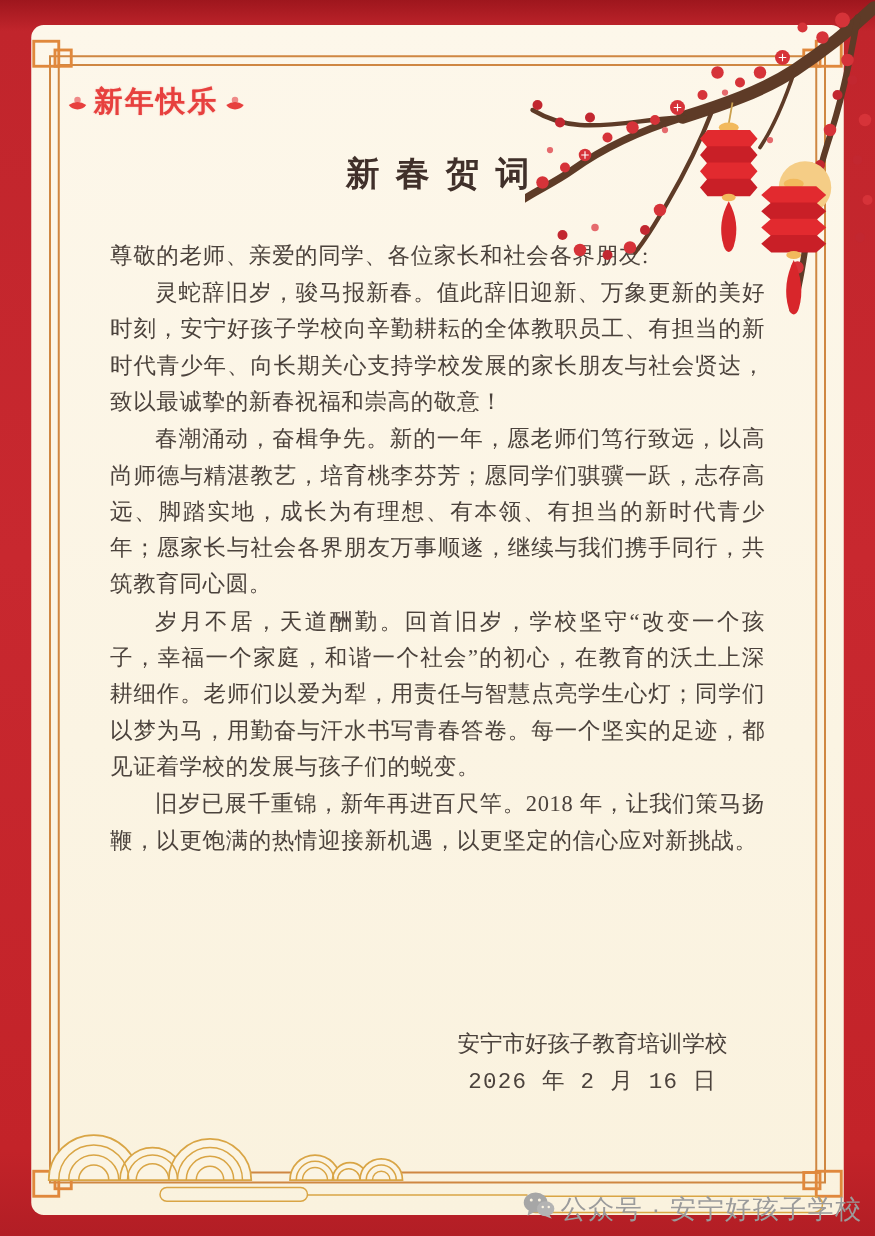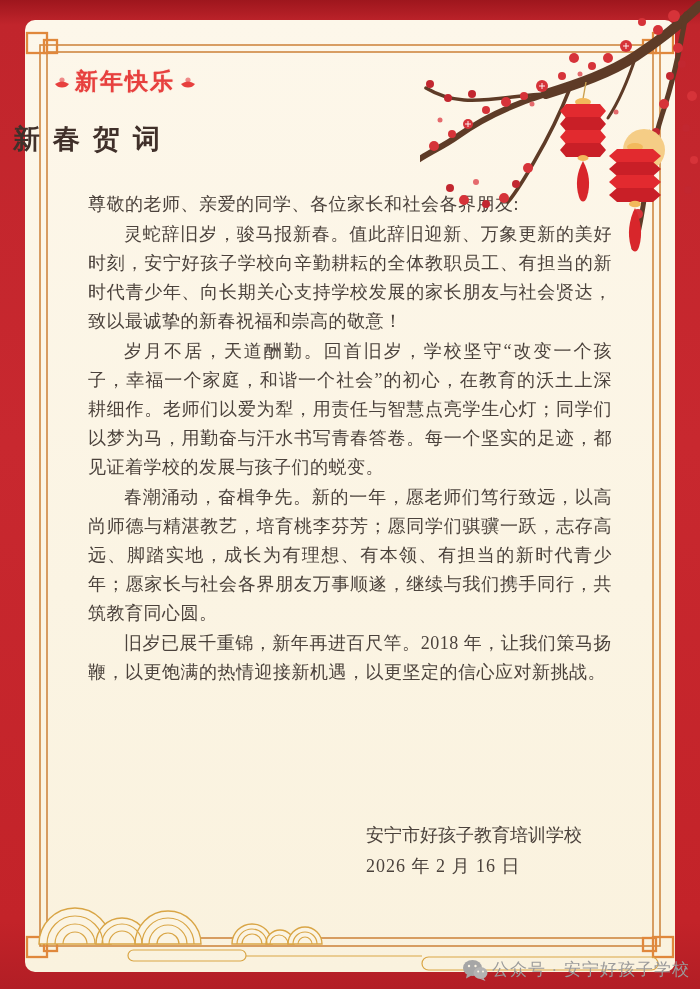--- a/index.html
+++ b/index.html
@@ -19,39 +19,39 @@
   svg.frame{position:absolute;left:0;top:0;pointer-events:none;}
   .badge{
     position:absolute;left:54px;top:66px;display:flex;align-items:center;gap:5px;
   }
   .badge-text{
     font-size:23px;font-weight:900;color:#e7403e;letter-spacing:2px;
     text-shadow:0 0 1px rgba(231,64,62,.55);
     font-family:Liberation Sans, sans-serif;
   }
   .title{
-    position:absolute;left:0;right:0;top:121px;
+    position:absolute;left:0;right:0;top:121px;text-align:center;
     font-size:27px;font-weight:700;color:#40302a;letter-spacing:13px;padding-left:13px;
   }
   .body-text{
     position:absolute;left:88px;top:190px;width:524px;
     font-size:18px;line-height:29px;letter-spacing:0.5px;
     color:#4b423c;text-align:justify;
   }
   .body-text p{margin:0 0 1px 0;}
   .body-text p.para{text-indent:2em;}
   .sign-block{
-    position:absolute;top:820px;right:118px;text-align:left;
+    position:absolute;top:820px;right:118px;text-align:center;
     font-size:18px;line-height:30px;color:#4b423c;
   }
-  .sign-block .date{margin-top:1px;letter-spacing:1px;}
+  .sign-block .date{margin-top:1px;letter-spacing:1px;font-family:Liberation Mono, monospace;}
   svg.branch{position:absolute;left:420px;top:0;}
   .footer{
-    position:absolute;right:10px;bottom:8px;display:flex;align-items:flex-end;gap:4px;
-    color:#9b9b9b;font-size:17px;letter-spacing:1px;
+    position:absolute;right:10px;bottom:8px;display:flex;align-items:flex-start;gap:4px;
+    color:#9b9b9b;font-size:21px;letter-spacing:1px;
     font-family:"Liberation Sans","DejaVu Sans",sans-serif;
   }
 </style>
 </head>
 <body>
 
 <div class="page">
 
   <div class="paper"></div>
 
@@ -111,22 +111,22 @@
       <circle cx="8" cy="4" r="2.6" fill="#ef8a88"></circle>
       <path d="M1,8 Q8,3 15,8 Q12.5,11.5 8,11.5 Q3.5,11.5 1,8 Z" fill="#e7403e"></path>
     </svg>
   </div>
 
   <div class="title">新春贺词</div>
 
   <div class="body-text">
     <p>尊敬的老师、亲爱的同学、各位家长和社会各界朋友:</p>
     <p class="para">灵蛇辞旧岁，骏马报新春。值此辞旧迎新、万象更新的美好时刻，安宁好孩子学校向辛勤耕耘的全体教职员工、有担当的新时代青少年、向长期关心支持学校发展的家长朋友与社会贤达，致以最诚挚的新春祝福和崇高的敬意！</p>
+    <p class="para">春潮涌动，奋楫争先。新的一年，愿老师们笃行致远，以高尚师德与精湛教艺，培育桃李芬芳；愿同学们骐骥一跃，志存高远、脚踏实地，成长为有理想、有本领、有担当的新时代青少年；愿家长与社会各界朋友万事顺遂，继续与我们携手同行，共筑教育同心圆。</p>
     <p class="para">岁月不居，天道酬勤。回首旧岁，学校坚守“改变一个孩子，幸福一个家庭，和谐一个社会”的初心，在教育的沃土上深耕细作。老师们以爱为犁，用责任与智慧点亮学生心灯；同学们以梦为马，用勤奋与汗水书写青春答卷。每一个坚实的足迹，都见证着学校的发展与孩子们的蜕变。</p>
-    <p class="para">春潮涌动，奋楫争先。新的一年，愿老师们笃行致远，以高尚师德与精湛教艺，培育桃李芬芳；愿同学们骐骥一跃，志存高远、脚踏实地，成长为有理想、有本领、有担当的新时代青少年；愿家长与社会各界朋友万事顺遂，继续与我们携手同行，共筑教育同心圆。</p>
     <p class="para">旧岁已展千重锦，新年再进百尺竿。2018 年，让我们策马扬鞭，以更饱满的热情迎接新机遇，以更坚定的信心应对新挑战。</p>
   </div>
 
   <div class="sign-block">
     <div>安宁市好孩子教育培训学校</div>
     <div class="date">2026 年 2 月 16 日</div>
   </div>
 
   <svg class="branch" width="280" height="270" viewBox="0 0 280 270">
     <g stroke="#5e3b27" fill="none" stroke-linecap="round">

